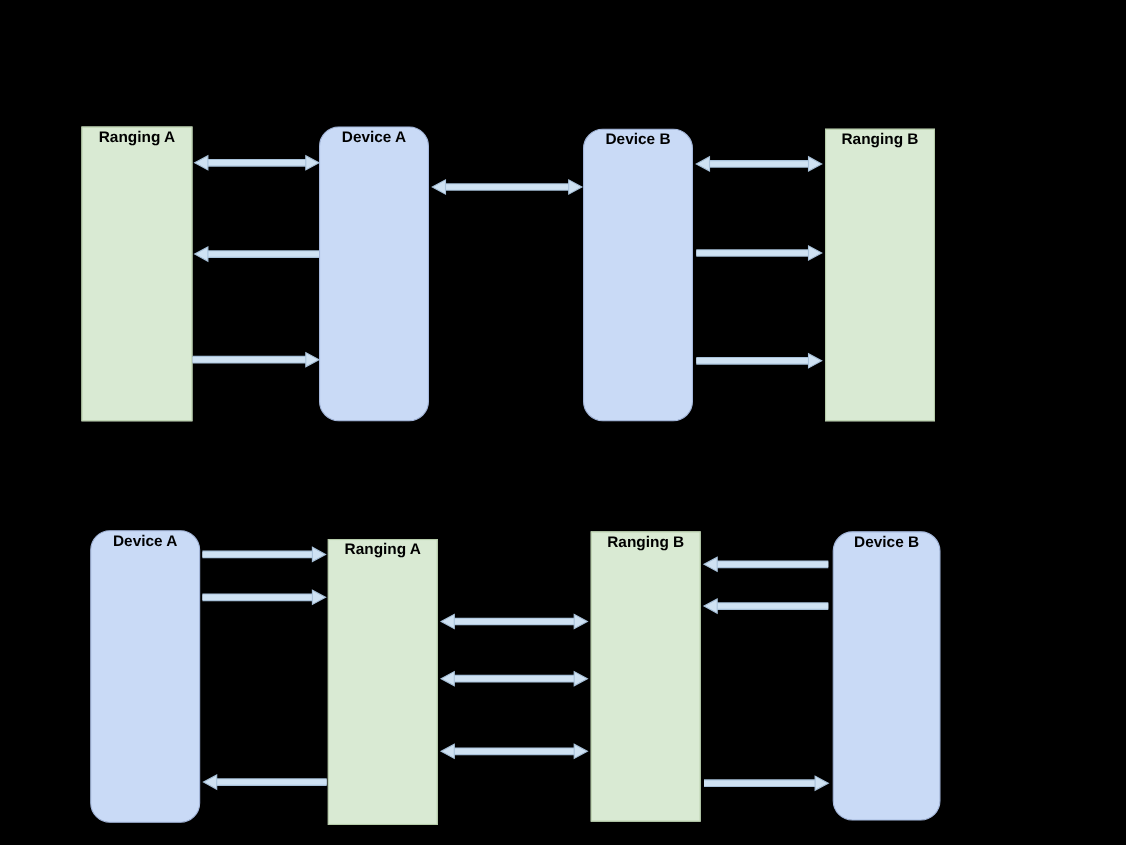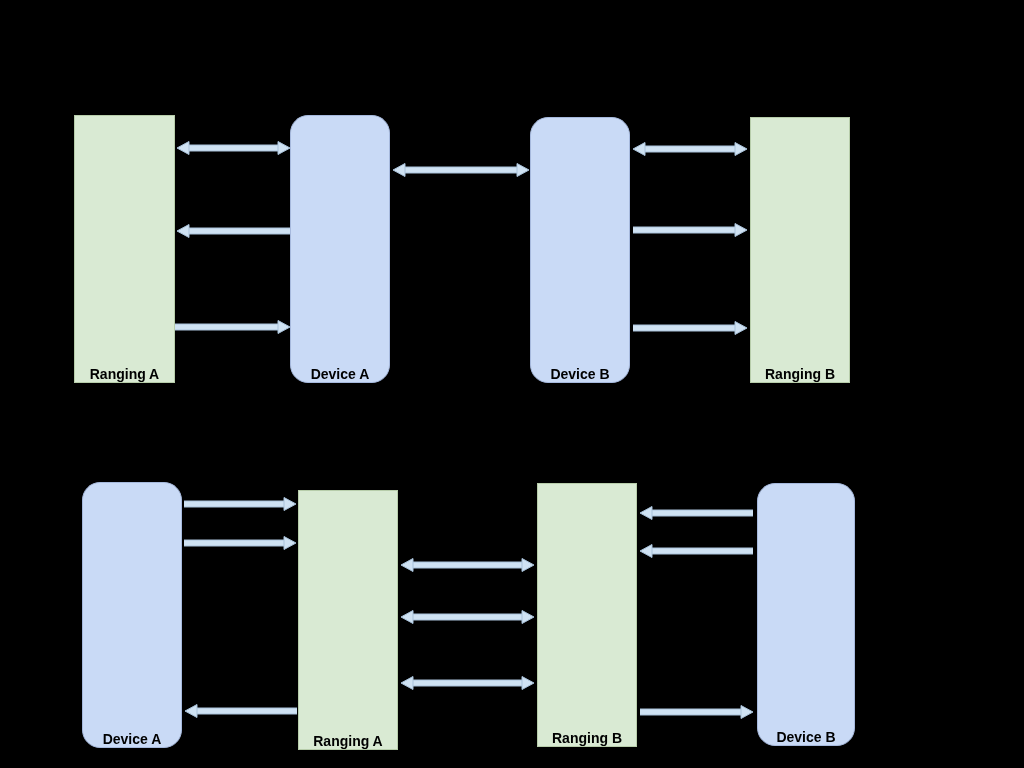--- a/index.html
+++ b/index.html
@@ -13,21 +13,21 @@
   }
   #canvas {
     position: relative;
     width: 1024px;
     height: 768px;
     background: var(--background, #000);
   }
   .node {
     position: absolute;
     display: flex;
-    align-items: flex-end;
+    align-items: flex-start;
     justify-content: center;
     box-sizing: border-box;
   }
   .node.ranging {
     background: var(--ranging-fill, #d9ead3);
     border: 1px solid var(--ranging-edge, #b7cdaa);
   }
   .node.device {
     background: var(--device-fill, #c9daf6);
     border: 1px solid var(--device-edge, #a6b9dd);

